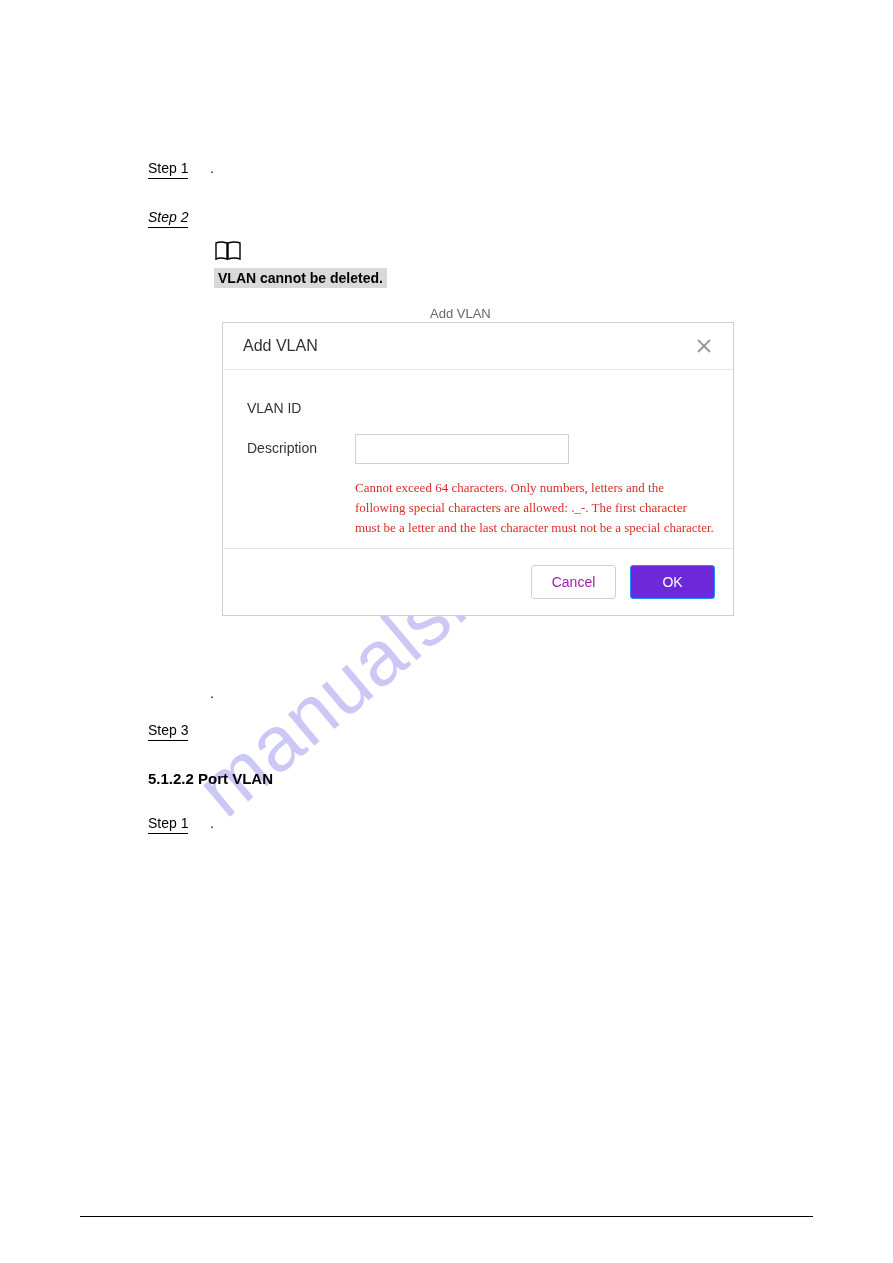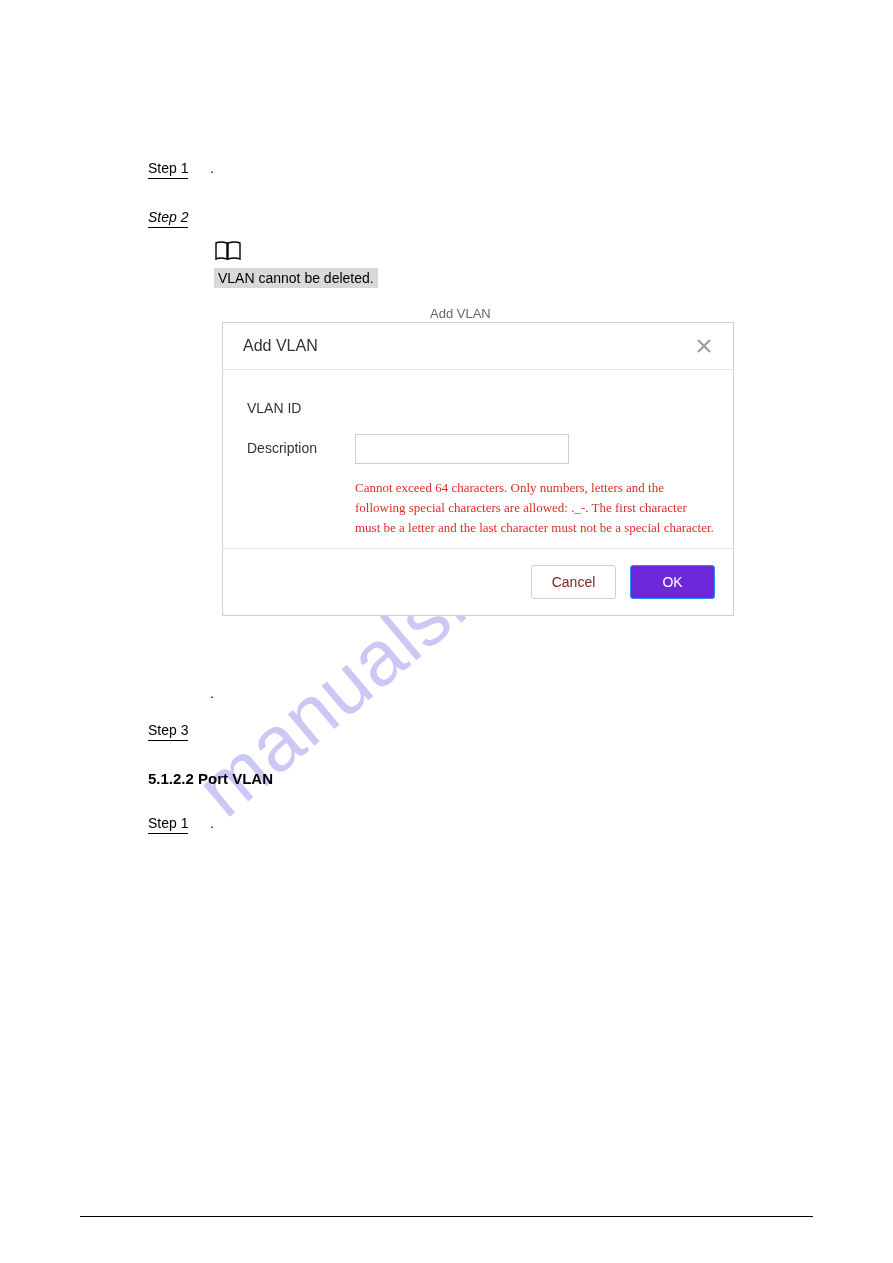--- a/index.html
+++ b/index.html
@@ -30,20 +30,21 @@
   }
   .note-icon {
     position: absolute;
     font-size: 24px;
   }
   .highlight {
     position: absolute;
     background: #d9d9d9;
     font-size: 14px;
     padding: 2px 4px;
+    font-weight: bold;
   }
   .figure-caption {
     position: absolute;
     font-size: 13px;
     color: #666;
   }
 
   
   .dialog {
     position: absolute;
@@ -156,21 +157,21 @@
     font-size: 14px;
     border-radius: 3px;
     cursor: pointer;
     display: flex;
     align-items: center;
     justify-content: center;
   }
   .btn-cancel {
     background: #ffffff;
     border: 1px solid #d0d0d0;
-    color: #7f1d1d;
+    color: #a21caf;
   }
   .btn-ok {
     background: #6d28d9;
     border: 1px solid #1f8fff;
     color: #ffffff;
   }
 
   .section-heading {
     position: absolute;
     font-size: 15px;

